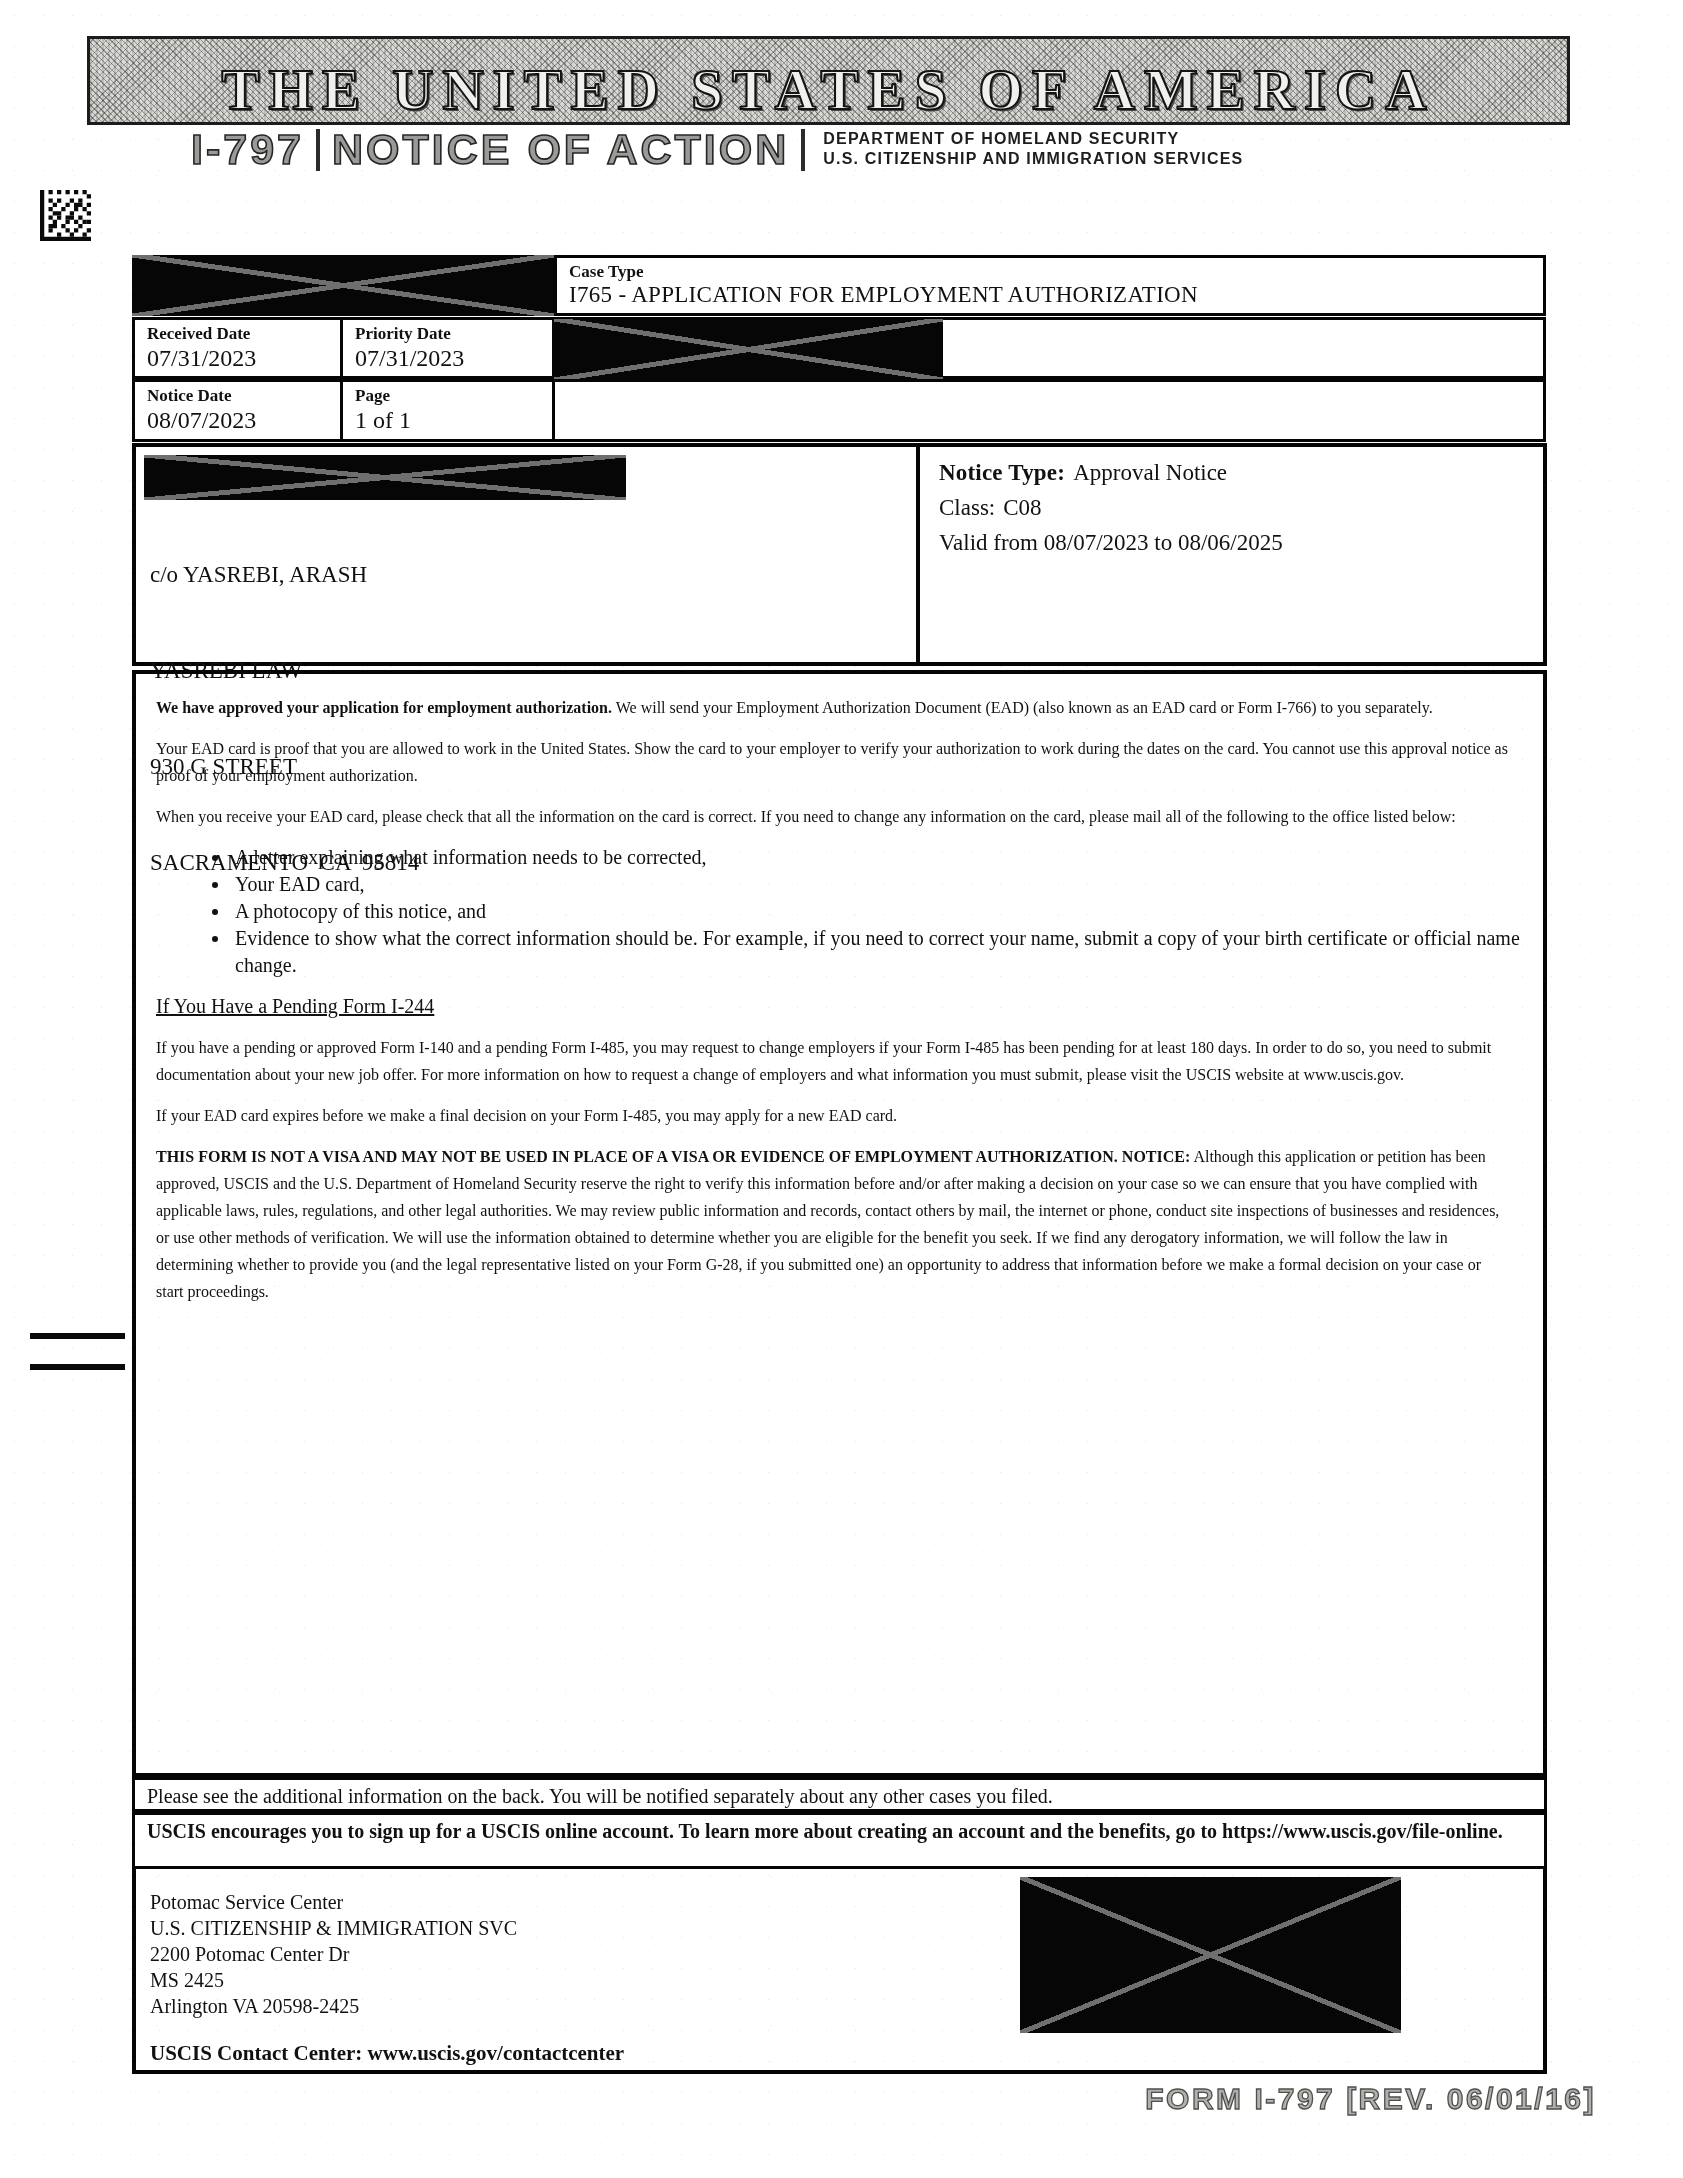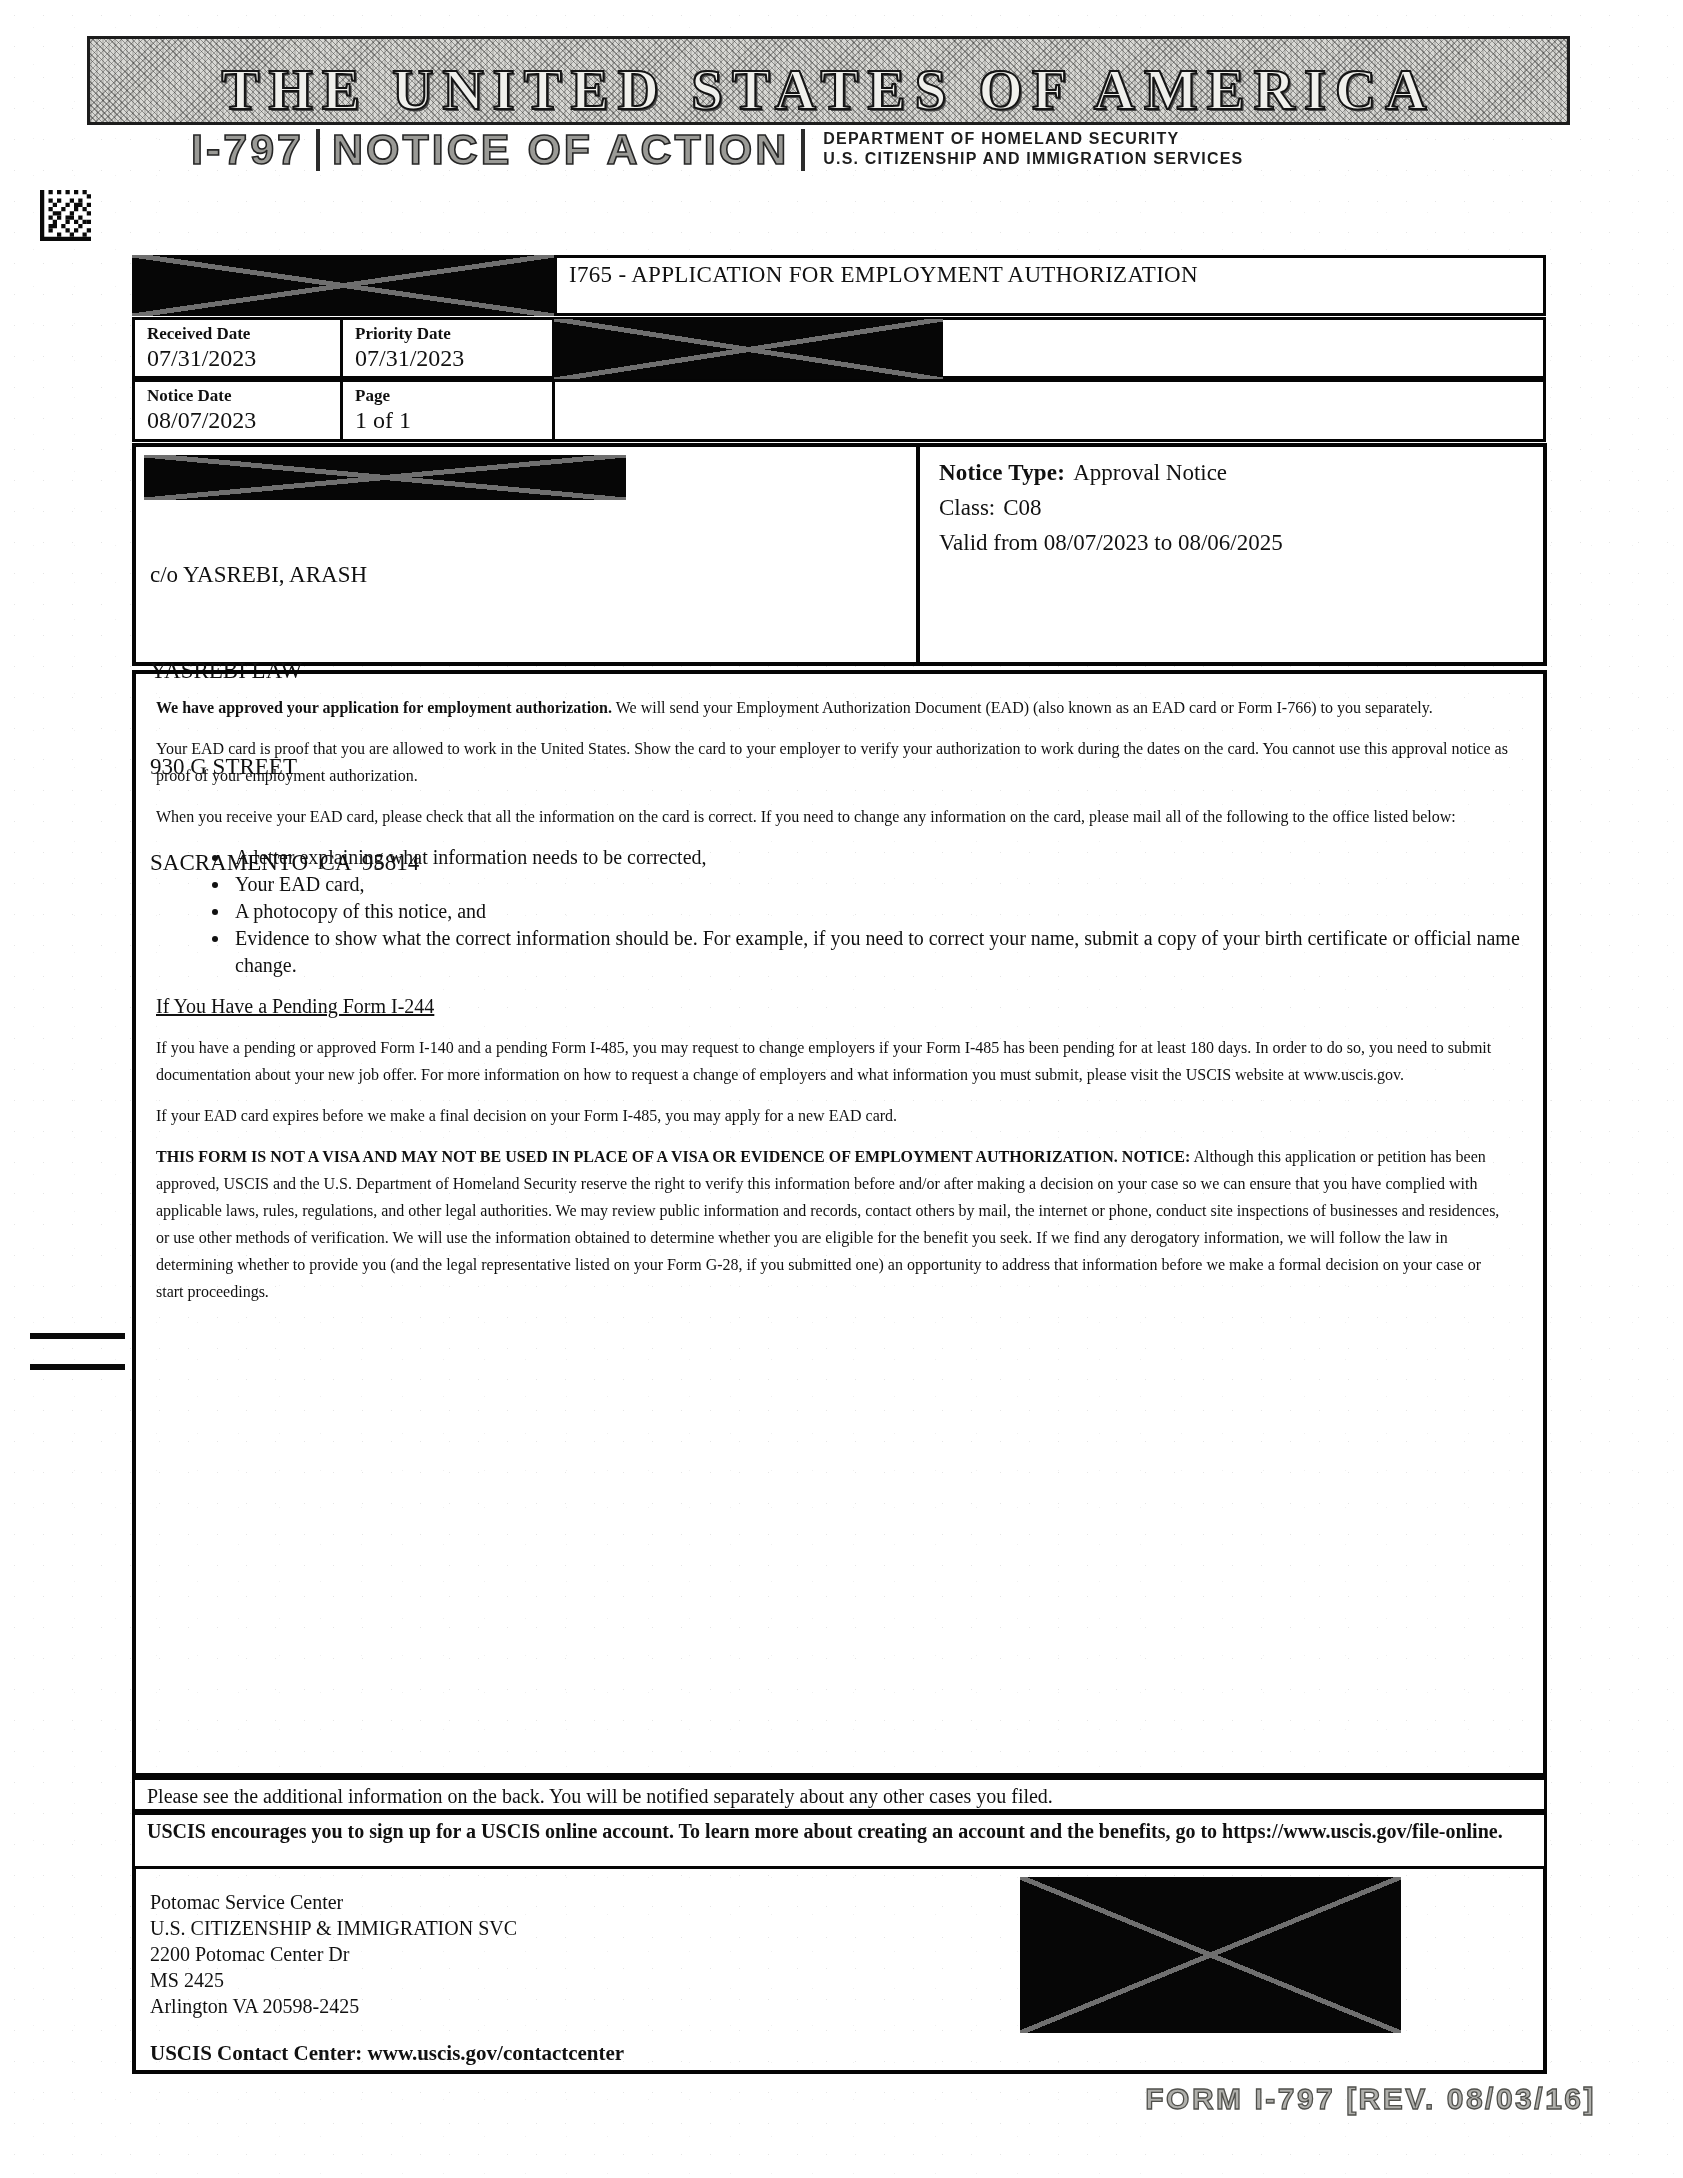--- a/index.html
+++ b/index.html
@@ -167,20 +167,21 @@
         <rect x="6" y="9" width="1" height="1"></rect>
         <rect x="8" y="9" width="1" height="1"></rect>
       <rect x="4" y="10" width="1" height="1"></rect>
         <rect x="7" y="10" width="1" height="1"></rect>
         <rect x="10" y="10" width="1" height="1"></rect>
     </g>
   </svg>
 
   <div class="redacted" style="left:132px;top:255px;width:423px;height:61px;"></div>
   <div class="cell" style="left:554px;top:255px;width:992px;height:61px;">
+    <div class="cell-label">Case Type</div>
     <div class="case-value">I765 - APPLICATION FOR EMPLOYMENT AUTHORIZATION</div>
   </div>
 
   <div class="cell" style="left:132px;top:317px;width:211px;height:62px;">
     <div class="cell-label">Received Date</div>
     <div class="cell-value">07/31/2023</div>
   </div>
   <div class="cell" style="left:340px;top:317px;width:216px;height:62px;">
     <div class="cell-label">Priority Date</div>
     <div class="cell-value">07/31/2023</div>
@@ -239,16 +240,16 @@
   <div class="svc-lines">
     <div>Potomac Service Center</div>
     <div>U.S. CITIZENSHIP &amp; IMMIGRATION SVC</div>
     <div>2200 Potomac Center Dr</div>
     <div>MS 2425</div>
     <div>Arlington VA 20598-2425</div>
   </div>
   <div class="contact-line">USCIS Contact Center: www.uscis.gov/contactcenter</div>
   <div class="redacted" style="left:1020px;top:1877px;width:381px;height:156px;"></div>
 
-  <div class="form-rev">FORM I-797 [REV. 08/03/16]</div>
+  <div class="form-rev">FORM I-797 [REV. 06/01/16]</div>
 
 </div>
 
 
 </body></html>

